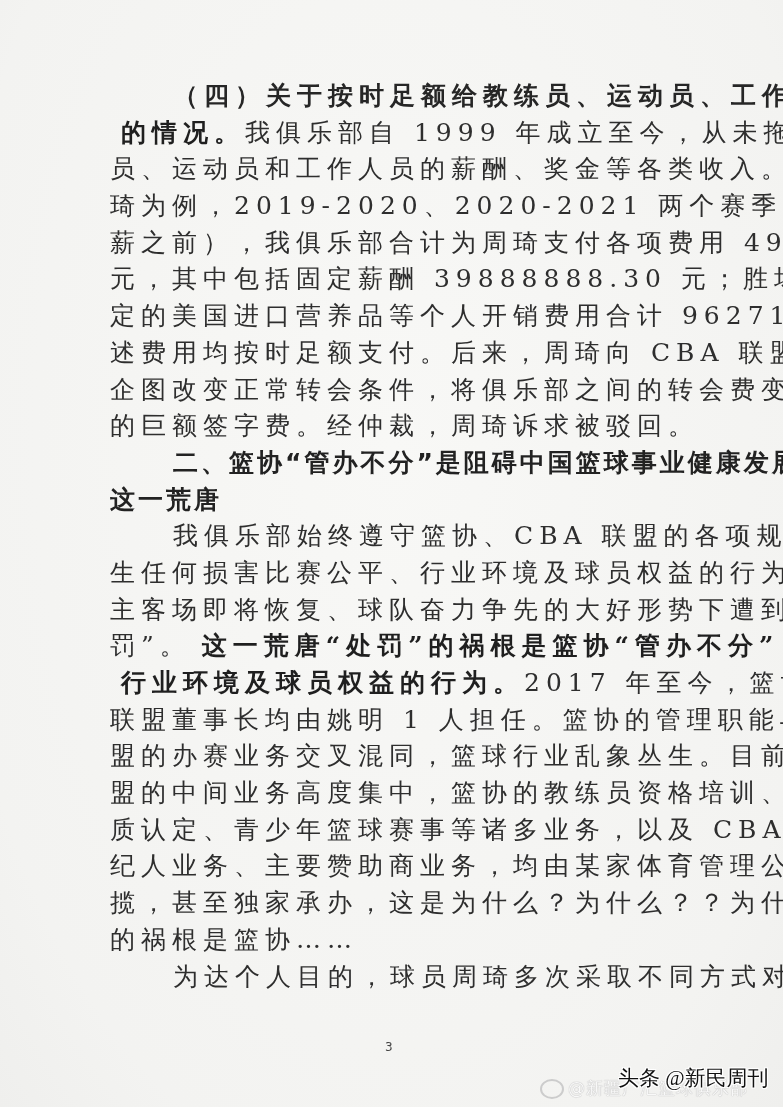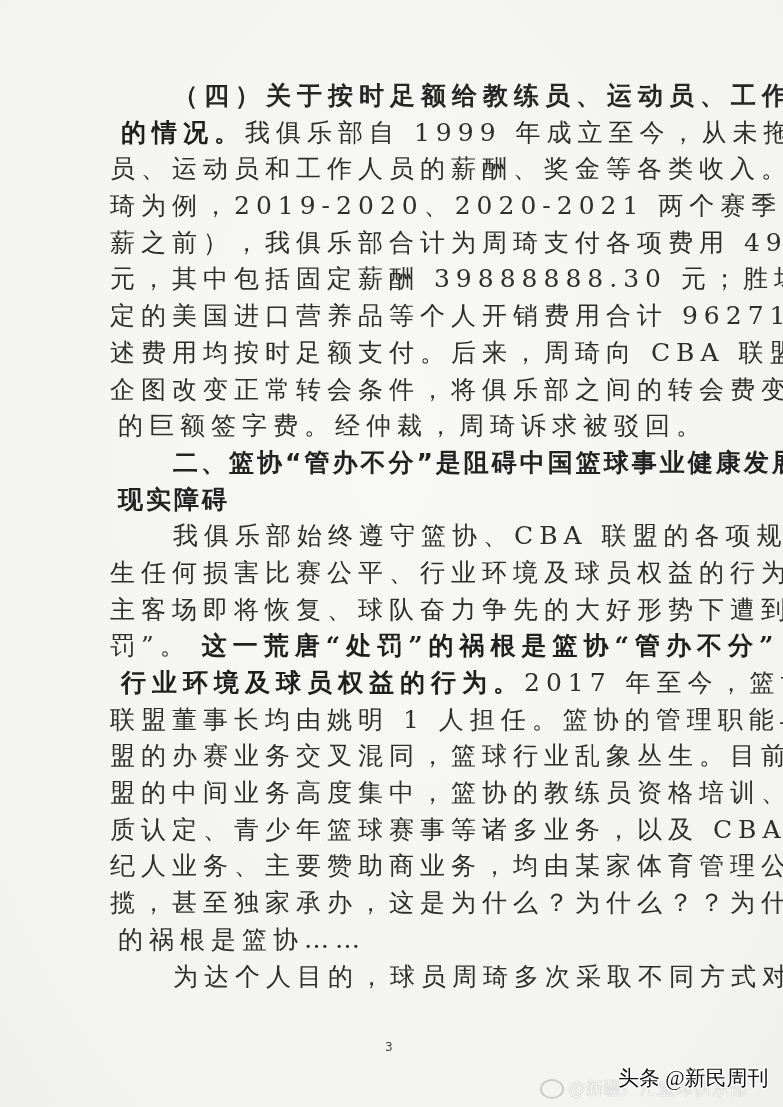--- a/index.html
+++ b/index.html
@@ -32,21 +32,20 @@
     line-height: 36.7px;
     font-size: 25px;
     white-space: nowrap;
     letter-spacing: 6px;
     text-align: justify;
     text-align-last: justify;
     overflow: visible;
   }
   .line.last {
     text-align-last: left;
-    margin-left: 8px;
   }
   .indent {
     padding-left: 63px;
   }
   .bold {
     font-weight: bold;
     color: #1f1f1f;
     margin-left: 11px;
   }
   .heading {
@@ -106,21 +105,21 @@
       <div class="line"><span class="bold">的情况。</span><span>我俱乐部自 1999 年成立至今，从未拖欠任何教练</span></div>
       <div class="line">员、运动员和工作人员的薪酬、奖金等各类收入。以球员周</div>
       <div class="line">琦为例，2019-2020、2020-2021 两个赛季（即 CBA 联盟限</div>
       <div class="line">薪之前），我俱乐部合计为周琦支付各项费用 49516031.52</div>
       <div class="line">元，其中包括固定薪酬 39888888.30 元；胜场费及购买其指</div>
       <div class="line">定的美国进口营养品等个人开销费用合计 9627143.22 元。上</div>
       <div class="line">述费用均按时足额支付。后来，周琦向 CBA 联盟提出仲裁，</div>
       <div class="line">企图改变正常转会条件，将俱乐部之间的转会费变为其个人</div>
       <div class="line last">的巨额签字费。经仲裁，周琦诉求被驳回。</div>
       <div class="line indent heading">二、篮协“管办不分”是阻碍中国篮球事业健康发展的</div>
-      <div class="line last heading">现实障碍</div>
+      <div class="line last heading">这一荒唐</div>
       <div class="line indent">我俱乐部始终遵守篮协、CBA 联盟的各项规定，从未发</div>
       <div class="line">生任何损害比赛公平、行业环境及球员权益的行为，但却在</div>
       <div class="line">主客场即将恢复、球队奋力争先的大好形势下遭到无端“处</div>
       <div class="line"><span>罚”。</span><span class="bold">这一荒唐“处罚”的祸根是篮协“管办不分”，这也是目</span></div>
       <div class="line"><span class="bold">行业环境及球员权益的行为。</span><span>2017 年至今，篮协主席和 CBA</span></div>
       <div class="line">联盟董事长均由姚明 1 人担任。篮协的管理职能与 CBA 联</div>
       <div class="line">盟的办赛业务交叉混同，篮球行业乱象丛生。目前，CBA 联</div>
       <div class="line">盟的中间业务高度集中，篮协的教练员资格培训、经纪人资</div>
       <div class="line">质认定、青少年篮球赛事等诸多业务，以及 CBA 联盟的经</div>
       <div class="line">纪人业务、主要赞助商业务，均由某家体育管理公司大量承</div>

